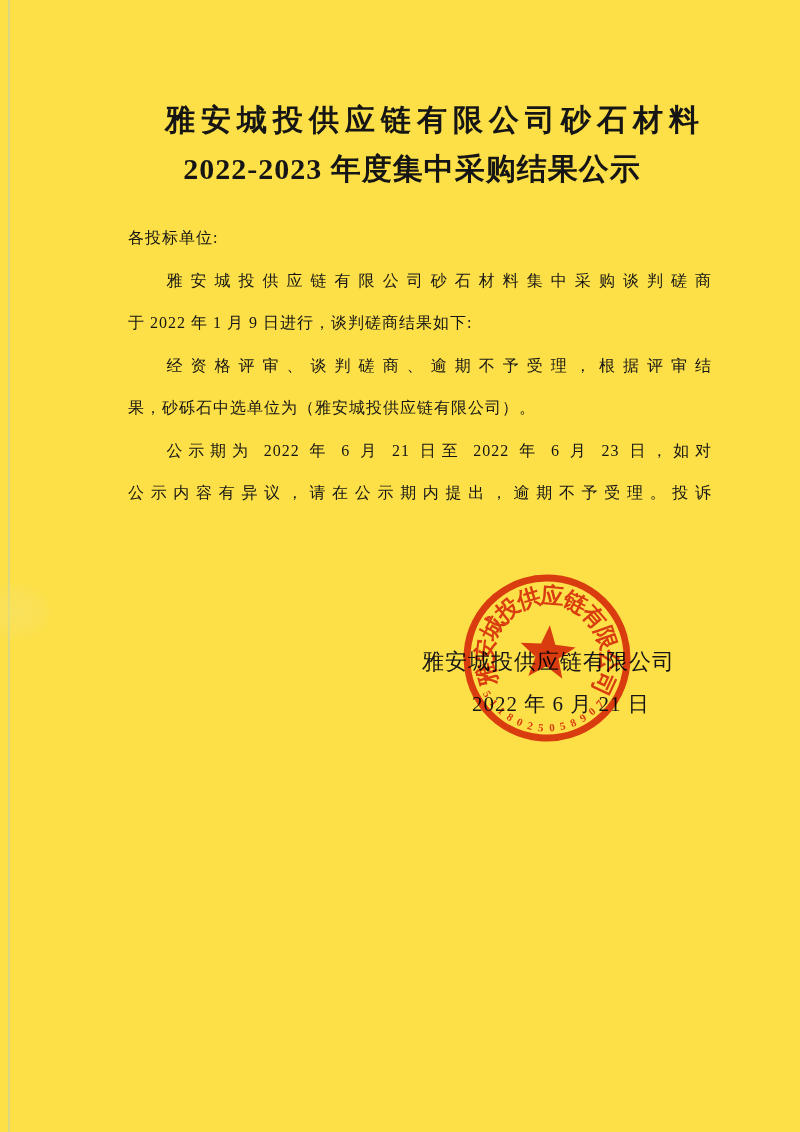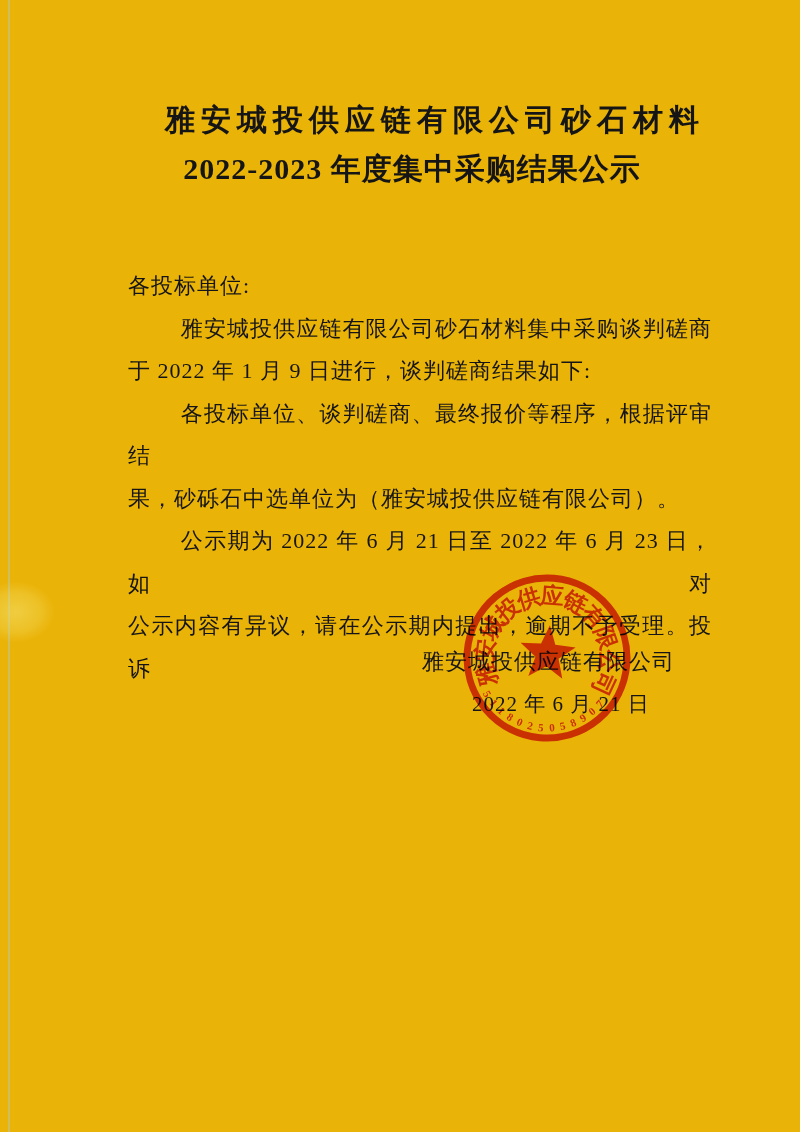--- a/index.html
+++ b/index.html
@@ -1,18 +1,18 @@
 <!DOCTYPE html>
 <html><head>
 <meta charset="utf-8">
 <style>
   html,body { margin:0; padding:0; background:#ffffff; }
   .page {
     position:relative; width:800px; height:1132px;
-    background:#eab308; overflow:hidden;
+    background:#fde047; overflow:hidden;
     font-family:"Liberation Serif","DejaVu Serif",serif;
     color:#151515;
   }
   .scan-edge {
     position:absolute; left:8px; top:0; width:2px; height:100%;
     background:rgba(176,205,198,0.45);
   }
   .smudge {
     position:absolute; left:-12px; top:582px; width:66px; height:60px;
     background:radial-gradient(ellipse at 42% 50%,
@@ -20,21 +20,21 @@
       rgba(244,226,110,0) 72%);
   }
   .title {
     position:absolute; top:95px; left:0; width:100%;
     text-align:center; font-weight:bold; font-size:30px; line-height:49px;
   }
   .title-l1 { letter-spacing:6px; transform:translateX(35px); }
   .title-l2 { letter-spacing:1px; transform:translateX(12px); }
   .body-text {
     position:absolute; top:217px; left:128px; width:584px;
-    font-size:22px; line-height:42.5px; letter-spacing:1px;margin-top:48px;
+    font-size:16px; line-height:42.5px; letter-spacing:1px;
   }
   .line { text-align:left; }
   .line.stretch { text-align:justify; text-align-last:justify; }
   .line.indent { text-indent:2.4em; }
   .sign-company {
     position:absolute; top:647px; left:422px;
     font-size:22px; letter-spacing:1px; white-space:nowrap;
   }
   .sign-date {
     position:absolute; top:690px; left:472px;
@@ -56,21 +56,21 @@
 
   <div class="title">
     <div class="title-l1">雅安城投供应链有限公司砂石材料</div>
     <div class="title-l2">2022-2023 年度集中采购结果公示</div>
   </div>
 
   <div class="body-text">
     <div class="line">各投标单位:</div>
     <div class="line indent stretch">雅安城投供应链有限公司砂石材料集中采购谈判磋商</div>
     <div class="line">于 2022 年 1 月 9 日进行，谈判磋商结果如下:</div>
-    <div class="line indent stretch">各投标单位、谈判磋商、最终报价等程序，根据评审结</div>
+    <div class="line indent stretch">经资格评审、谈判磋商、逾期不予受理，根据评审结</div>
     <div class="line">果，砂砾石中选单位为（雅安城投供应链有限公司）。</div>
     <div class="line indent stretch">公示期为 2022 年 6 月 21 日至 2022 年 6 月 23 日，如对</div>
     <div class="line stretch">公示内容有异议，请在公示期内提出，逾期不予受理。投诉</div>
   </div>
 
   <div class="sign-company">雅安城投供应链有限公司</div>
   <div class="sign-date">2022 年 6 月 21 日</div>
 
   <svg class="seal" viewBox="-96 -96 192 192" xmlns="http://www.w3.org/2000/svg">
     <circle class="seal-stroke" cx="0" cy="0" r="80" fill="none" stroke-width="7" stroke="#d7301f"></circle>

